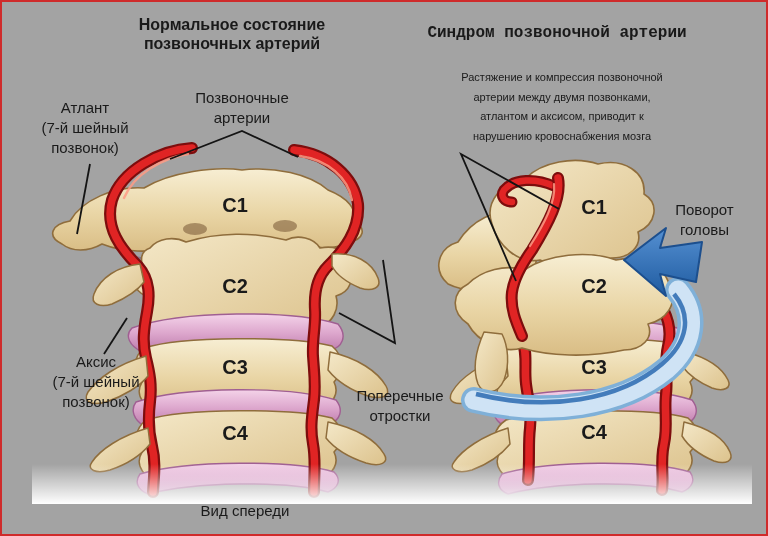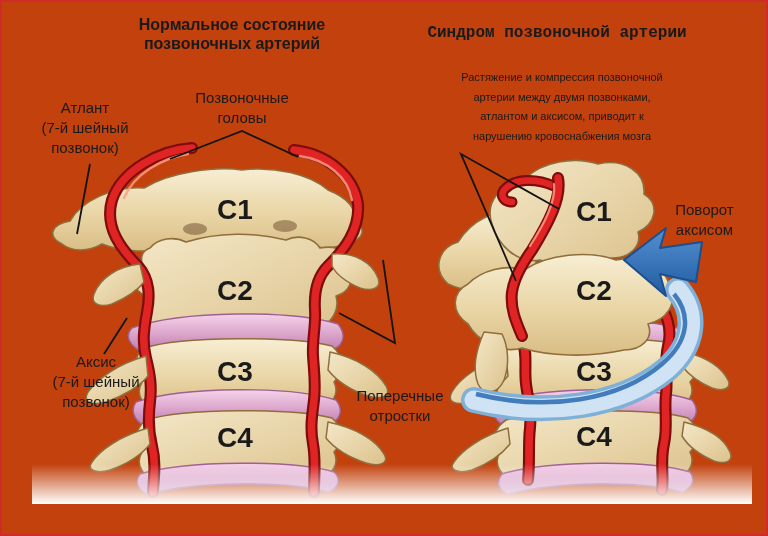--- a/index.html
+++ b/index.html
@@ -1,24 +1,24 @@
 <!DOCTYPE html>
 <html><head>
 <meta charset="utf-8">
 <style>
   html,body{margin:0;padding:0;background:#fff;}
   #stage{
     position:relative;width:768px;height:536px;box-sizing:border-box;
-    border:2px solid #cf2b2b;background:#c2410c;overflow:hidden;
+    border:2px solid #cf2b2b;background:#a3a3a3;overflow:hidden;
     font-family:"Liberation Sans","DejaVu Sans",sans-serif;color:#1a1a1a;
   }
   .lbl{position:absolute;text-align:center;white-space:pre-line;line-height:20px;font-size:15px;}
   .title{font-weight:bold;font-size:16px;line-height:19px;}
   .desc{font-size:11px;line-height:19.5px;}
-  .clabel{position:absolute;font-weight:bold;font-size:28px;width:40px;text-align:center;}
+  .clabel{position:absolute;font-weight:bold;font-size:20px;width:40px;text-align:center;}
   svg{position:absolute;left:0;top:0;}
 </style>
 </head>
 <body>
 
 <div id="stage">
 
   <svg width="768" height="536" viewBox="0 0 768 536">
     <defs>
       <linearGradient id="boneG" x1="0" y1="0" x2="0" y2="1">
@@ -142,32 +142,33 @@
 
   <div class="lbl desc" style="left:375px;top:66px;width:370px;">Растяжение и компрессия позвоночной
 артерии между двумя позвонками,
 атлантом и аксисом, приводит к
 нарушению кровоснабжения мозга</div>
 
   <div class="lbl" style="left:8px;top:96px;width:150px;">Атлант
 (7-й шейный
 позвонок)</div>
   <div class="lbl" style="left:165px;top:86px;width:150px;">Позвоночные
-головы</div>
+артерии</div>
   <div class="lbl" style="left:8px;top:350px;width:172px;">Аксис
 (7-й шейный
 позвонок)</div>
   <div class="lbl" style="left:333px;top:351px;width:130px;margin-top:33px;">Поперечные
 отростки</div>
   <div class="lbl" style="left:645px;top:198px;width:115px;">Поворот
-аксисом</div>
+головы</div>
 
   <div class="clabel" style="left:213px;top:192px;">C1</div>
   <div class="clabel" style="left:213px;top:273px;">C2</div>
   <div class="clabel" style="left:213px;top:354px;">C3</div>
   <div class="clabel" style="left:213px;top:420px;">C4</div>
 
   <div class="clabel" style="left:572px;top:194px;">C1</div>
   <div class="clabel" style="left:572px;top:273px;">C2</div>
   <div class="clabel" style="left:572px;top:354px;">C3</div>
   <div class="clabel" style="left:572px;top:419px;">C4</div>
 
+  <div class="lbl" style="left:148px;top:499px;width:190px;">Вид спереди</div>
 </div>
 
 </body></html>

